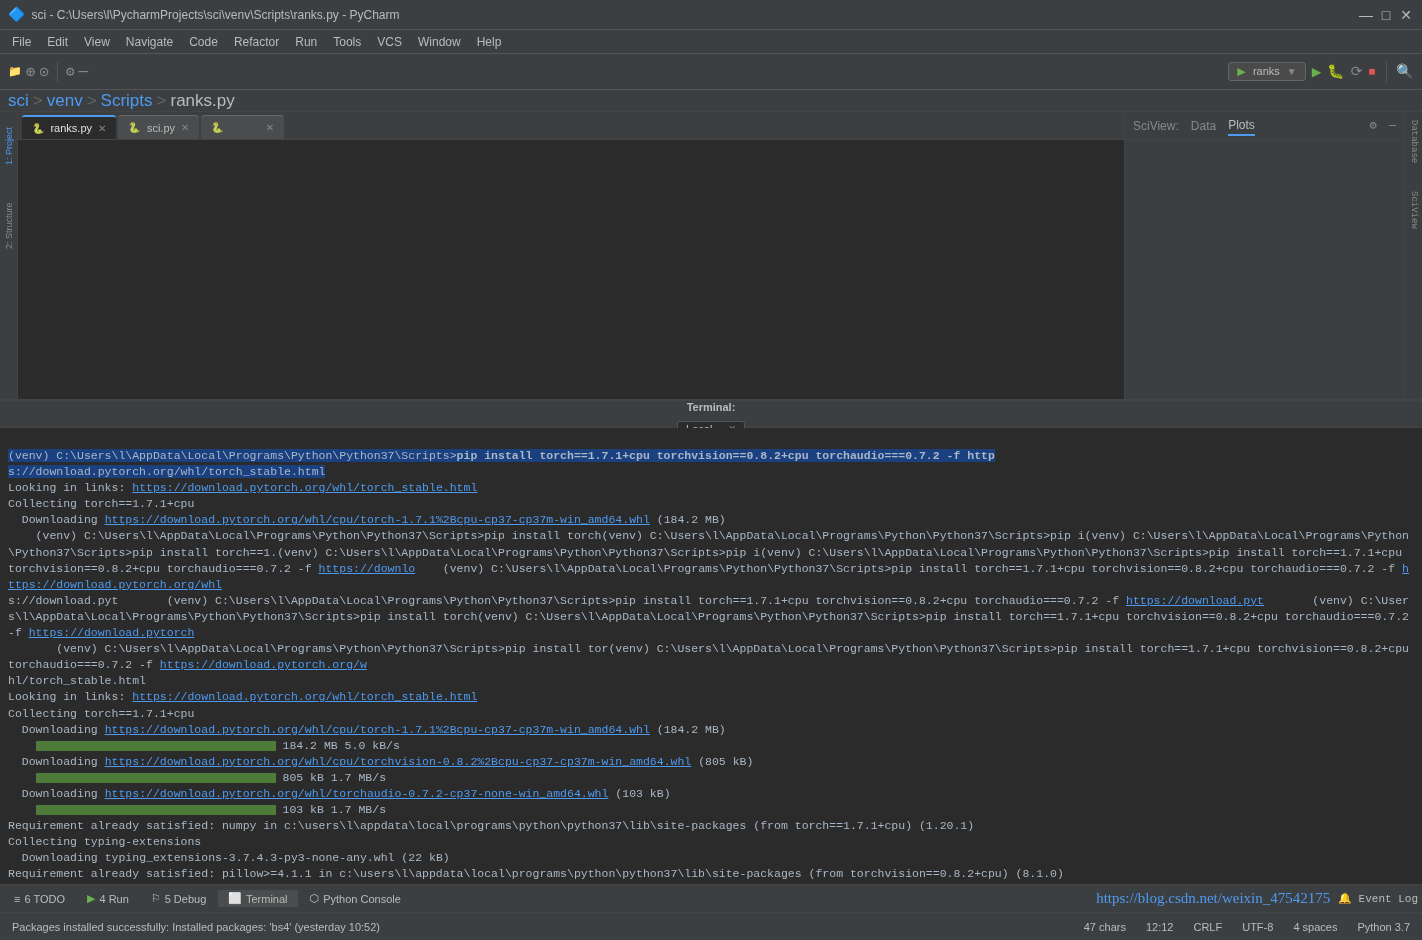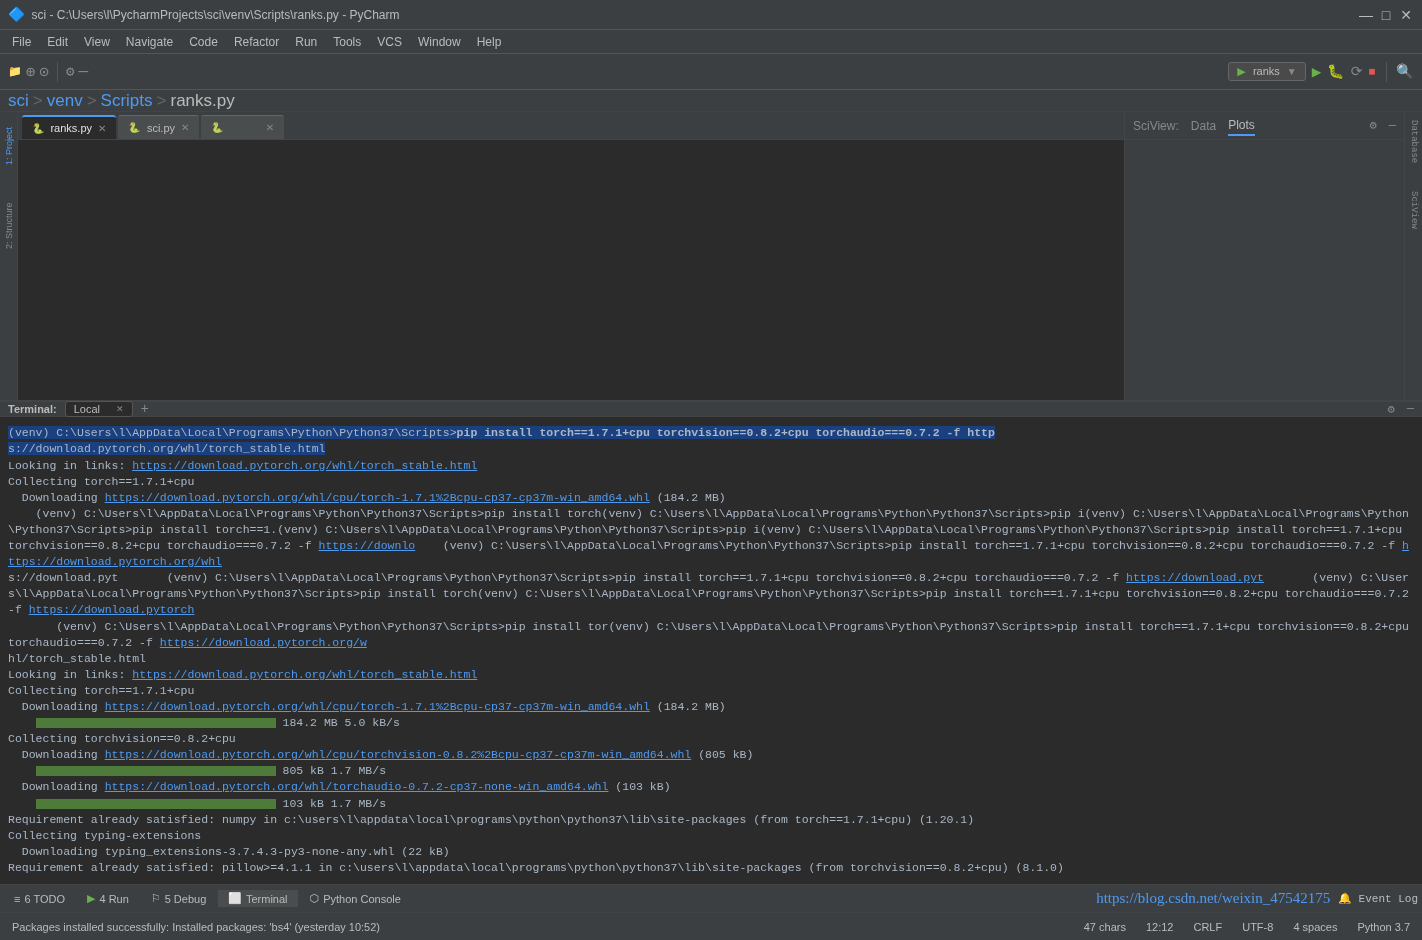--- a/index.html
+++ b/index.html
@@ -167,28 +167,29 @@
     
     #bottom-area {
       height: 540px;
       display: flex;
       flex-direction: column;
       background: #2b2b2b;
     }
 
     
     #terminal-tabs {
-      height: 16px;
+      height: 28px;
       background: #3c3f41;
       display: flex;
       align-items: center;
       padding: 0 8px;
       gap: 8px;
       border-bottom: 1px solid #444;
       border-top: 1px solid #444;
+      flex-direction: column;
     }
     #terminal-label {
       font-size: 11px;
       color: #bbb;
       font-family: Arial, sans-serif;
       font-weight: bold;
     }
     .terminal-tab {
       font-size: 11px;
       color: #bbb;
@@ -203,21 +204,21 @@
       cursor: pointer;
     }
     .terminal-tab-close { font-size: 9px; color: #888; }
     .terminal-add { color: #888; font-size: 14px; cursor: pointer; }
     .terminal-settings { margin-left: auto; color: #888; font-size: 12px; cursor: pointer; }
 
     
     #terminal-content {
       flex: 1;
       background: #2b2b2b;
-      padding: 8px 8px;
+      padding: 20px 8px;
       overflow-y: auto;
       font-family: 'Consolas', 'Courier New', monospace;
       font-size: 11.5px;
       line-height: 1.4;
       color: #a9b7c6;
     }
     .term-line { white-space: pre-wrap; word-break: break-all; margin: 0; }
     .term-link { color: #4e9af1; text-decoration: underline; }
 
     
@@ -397,21 +398,20 @@
       <p class="term-line">Collecting torch==1.7.1+cpu</p>
       <p class="term-line">  Downloading <a class="term-link">https://download.pytorch.org/whl/cpu/torch-1.7.1%2Bcpu-cp37-cp37m-win_amd64.whl</a> (184.2 MB)</p>
       <p class="term-line">    (venv) C:\Users\l\AppData\Local\Programs\Python\Python37\Scripts&gt;pip install torch(venv) C:\Users\l\AppData\Local\Programs\Python\Python37\Scripts&gt;pip i(venv) C:\Users\l\AppData\Local\Programs\Python\Python37\Scripts&gt;pip install torch==1.(venv) C:\Users\l\AppData\Local\Programs\Python\Python37\Scripts&gt;pip i(venv) C:\Users\l\AppData\Local\Programs\Python\Python37\Scripts&gt;pip install torch==1.7.1+cpu torchvision==0.8.2+cpu torchaudio===0.7.2 -f <a class="term-link">https://downlo</a>    (venv) C:\Users\l\AppData\Local\Programs\Python\Python37\Scripts&gt;pip install torch==1.7.1+cpu torchvision==0.8.2+cpu torchaudio===0.7.2 -f <a class="term-link">https://download.pytorch.org/whl</a></p>
       <p class="term-line">s://download.pyt       (venv) C:\Users\l\AppData\Local\Programs\Python\Python37\Scripts&gt;pip install torch==1.7.1+cpu torchvision==0.8.2+cpu torchaudio===0.7.2 -f <a class="term-link">https://download.pyt</a>       (venv) C:\Users\l\AppData\Local\Programs\Python\Python37\Scripts&gt;pip install torch(venv) C:\Users\l\AppData\Local\Programs\Python\Python37\Scripts&gt;pip install torch==1.7.1+cpu torchvision==0.8.2+cpu torchaudio===0.7.2 -f <a class="term-link">https://download.pytorch</a></p>
       <p class="term-line">       (venv) C:\Users\l\AppData\Local\Programs\Python\Python37\Scripts&gt;pip install tor(venv) C:\Users\l\AppData\Local\Programs\Python\Python37\Scripts&gt;pip install torch==1.7.1+cpu torchvision==0.8.2+cpu torchaudio===0.7.2 -f <a class="term-link">https://download.pytorch.org/w</a>
 hl/torch_stable.html</p>
       <p class="term-line">Looking in links: <a class="term-link">https://download.pytorch.org/whl/torch_stable.html</a></p>
       <p class="term-line">Collecting torch==1.7.1+cpu</p>
       <p class="term-line">  Downloading <a class="term-link">https://download.pytorch.org/whl/cpu/torch-1.7.1%2Bcpu-cp37-cp37m-win_amd64.whl</a> (184.2 MB)</p>
       <p class="term-line">    <span style="display:inline-block;background:#4e7a3a;width:240px;height:10px;vertical-align:middle;"></span> 184.2 MB 5.0 kB/s</p>
-      <p class="term-line">Collecting torchvision==0.8.2+cpu</p>
       <p class="term-line">  Downloading <a class="term-link">https://download.pytorch.org/whl/cpu/torchvision-0.8.2%2Bcpu-cp37-cp37m-win_amd64.whl</a> (805 kB)</p>
       <p class="term-line">    <span style="display:inline-block;background:#4e7a3a;width:240px;height:10px;vertical-align:middle;"></span> 805 kB 1.7 MB/s</p>
       <p class="term-line">  Downloading <a class="term-link">https://download.pytorch.org/whl/torchaudio-0.7.2-cp37-none-win_amd64.whl</a> (103 kB)</p>
       <p class="term-line">    <span style="display:inline-block;background:#4e7a3a;width:240px;height:10px;vertical-align:middle;"></span> 103 kB 1.7 MB/s</p>
       <p class="term-line">Requirement already satisfied: numpy in c:\users\l\appdata\local\programs\python\python37\lib\site-packages (from torch==1.7.1+cpu) (1.20.1)</p>
       <p class="term-line">Collecting typing-extensions</p>
       <p class="term-line">  Downloading typing_extensions-3.7.4.3-py3-none-any.whl (22 kB)</p>
       <p class="term-line">Requirement already satisfied: pillow&gt;=4.1.1 in c:\users\l\appdata\local\programs\python\python37\lib\site-packages (from torchvision==0.8.2+cpu) (8.1.0)</p>
 
     </div>

